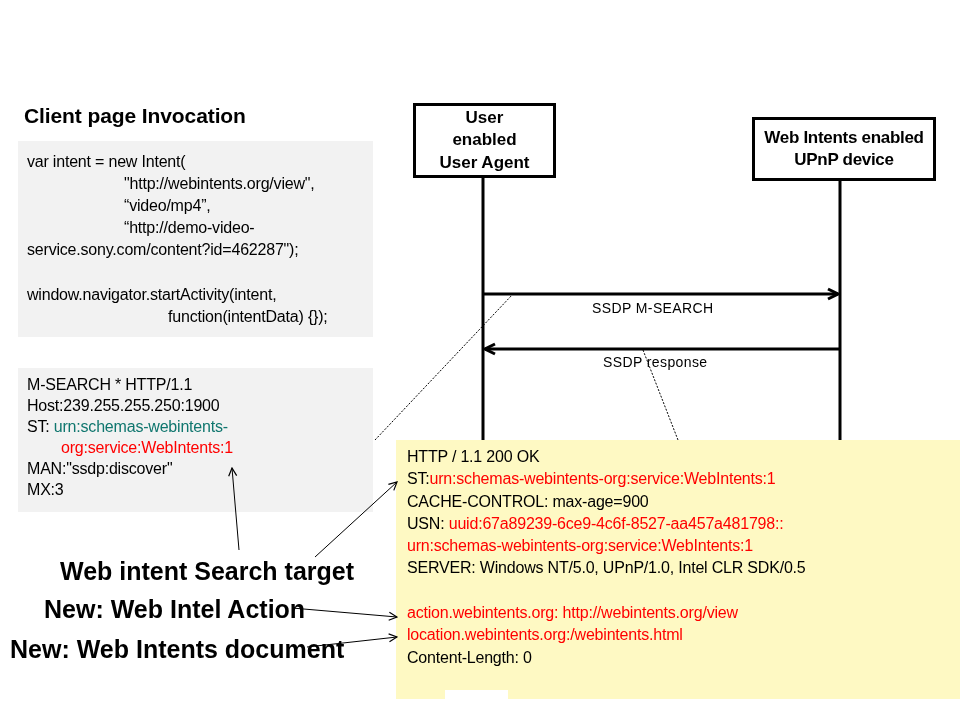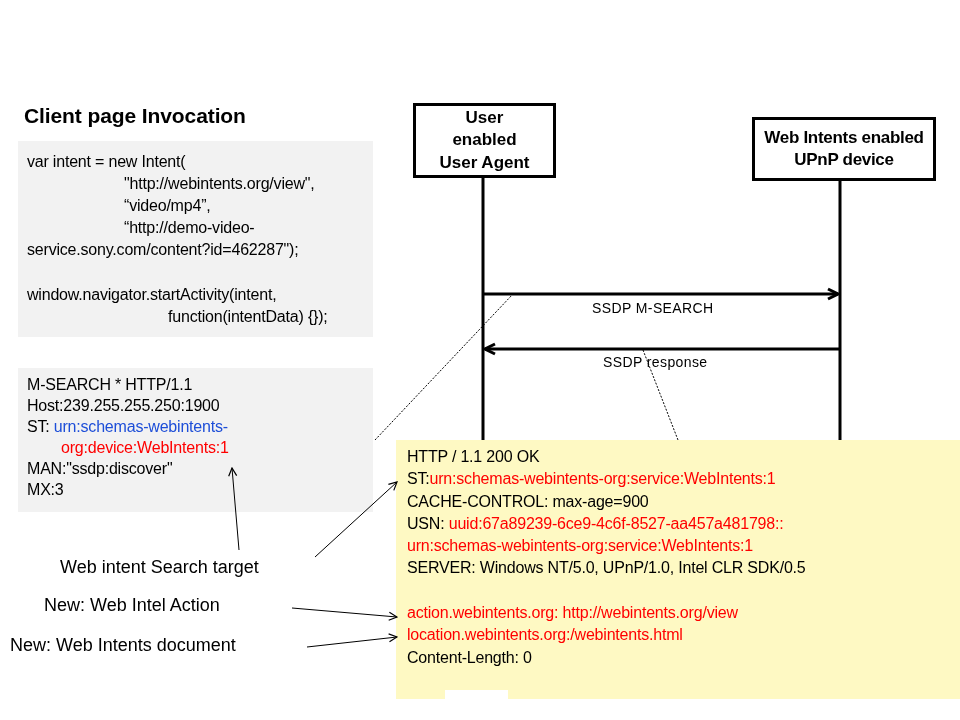--- a/index.html
+++ b/index.html
@@ -26,21 +26,21 @@
     .link { color: #0000ee; text-decoration: underline; }
     .participant {
       border: 3px solid #000; background: #fff; box-sizing: border-box;
       font-weight: bold; font-size: 17px; text-align: center;
       display: flex; flex-direction: column; justify-content: center;
     }
     .participant span { display: block; line-height: 22.5px; white-space: nowrap; }
     .p-left { left: 413px; top: 103px; width: 143px; height: 75px; }
     .p-right { left: 752px; top: 117px; width: 184px; height: 64px; letter-spacing: -0.3px; }
     .msg-label { font-size: 14px; white-space: nowrap; letter-spacing: 0.4px; margin-top: 28px; }
-    .annot { font-size: 18px; font-weight: normal; white-space: nowrap; }
+    .annot { font-size: 25px; font-weight: bold; white-space: nowrap; }
     svg.overlay { position: absolute; left: 0; top: 0; width: 960px; height: 720px; pointer-events: none; }
   </style>
 </head>
 <body>
 
 <div class="abs heading">Client page Invocation</div>
 
 <div class="abs graybox code-box" style="background: rgb(242, 242, 242);">
   <div class="txt code-line" style="left:9px; top:10px;">var intent = new Intent(</div>
   <div class="txt code-line" style="left:106px; top:32px;">"http://webintents.org/view",</div>
@@ -49,23 +49,23 @@
   <div class="txt code-line" style="left:9px; top:98px;">service.sony.com/content?id=462287");</div>
   <div class="txt code-line" style="left:9px; top:143px;">window.navigator.startActivity(intent,</div>
   <div class="txt code-line" style="left:150px; top:165px;">function(intentData) {});</div>
 </div>
 
 <div class="abs graybox msearch-box" style="background: rgb(242, 242, 242);">
   <div class="txt ms-line" style="left:9px; top:6px;">M-SEARCH * HTTP/1.1</div>
   <div class="txt ms-line" style="left:9px; top:27px;">Host:239.255.255.250:1900</div>
   <div class="txt ms-line" style="left:9px; top:48px;">
     <span>ST:</span>
-    <span class="red" style="color: #1d4ed8; text-align: center;">urn:schemas-webintents-</span>
+    <span class="red" style="color: #0f766e; text-align: center;">urn:schemas-webintents-</span>
   </div>
-  <div class="txt ms-line red" style="left: 43px; top: 69px; color: rgb(255, 0, 0);">org:device:WebIntents:1</div>
+  <div class="txt ms-line red" style="left: 43px; top: 69px; color: rgb(255, 0, 0);">org:service:WebIntents:1</div>
   <div class="txt ms-line" style="left:9px; top:90px;">MAN:"ssdp:discover"</div>
   <div class="txt ms-line" style="left:9px; top:111px;">MX:3</div>
 </div>
 
 <div class="abs participant p-left">
   <span>User</span>
   <span>enabled</span>
   <span>User Agent</span>
 </div>
 <div class="abs participant p-right">

